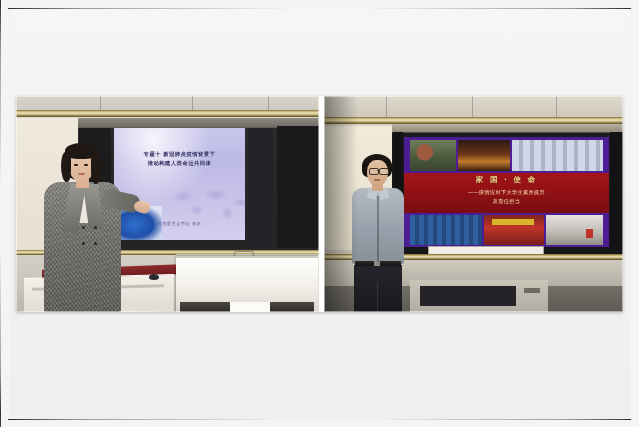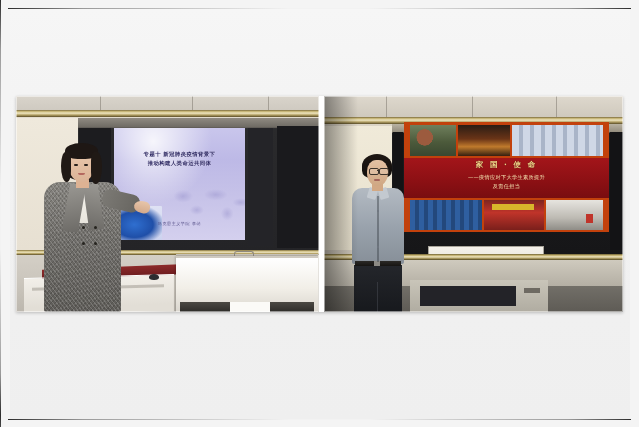--- a/index.html
+++ b/index.html
@@ -296,22 +296,22 @@
   .r-whiteboard {
     position:absolute; left:0; top:30px; width:68px; height:124px;
     background: linear-gradient(180deg,#f0ead9 0%, #e7e0cd 100%);
     border-right:1px solid rgba(120,114,104,.3);
   }
   .r-screenframe {
     position:absolute; left:68px; top:28px; width:231px; height:130px;
     background: linear-gradient(180deg,#b9b2a2 0%, #948d7e 6%, #1b1b1d 7%, #161618 100%);
   }
   .r-slide {
-    position:absolute; left:80px; top:26px; width:205px; height:110px;
-    background:#c2410c;
+    position:absolute; left:80px; top:41px; width:205px; height:110px;
+    background:#4c1d95;
     overflow:hidden;
   }
   .r-img { position:absolute; }
   .r-i1 { left:6px; top:3px; width:46px; height:31px;
     background:
       radial-gradient(circle at 32% 40%, #9c5b3e 0 22%, rgba(156,91,62,0) 23%),
       linear-gradient(180deg,#6f7f5c 0%, #4c5a3b 55%, #3a4730 100%); }
   .r-i2 { left:54px; top:3px; width:52px; height:31px;
     background: linear-gradient(180deg,#2b1d14 0%, #6a3417 45%, #c07a2c 70%, #351f10 100%); }
   .r-i3 { left:108px; top:3px; width:91px; height:31px;

